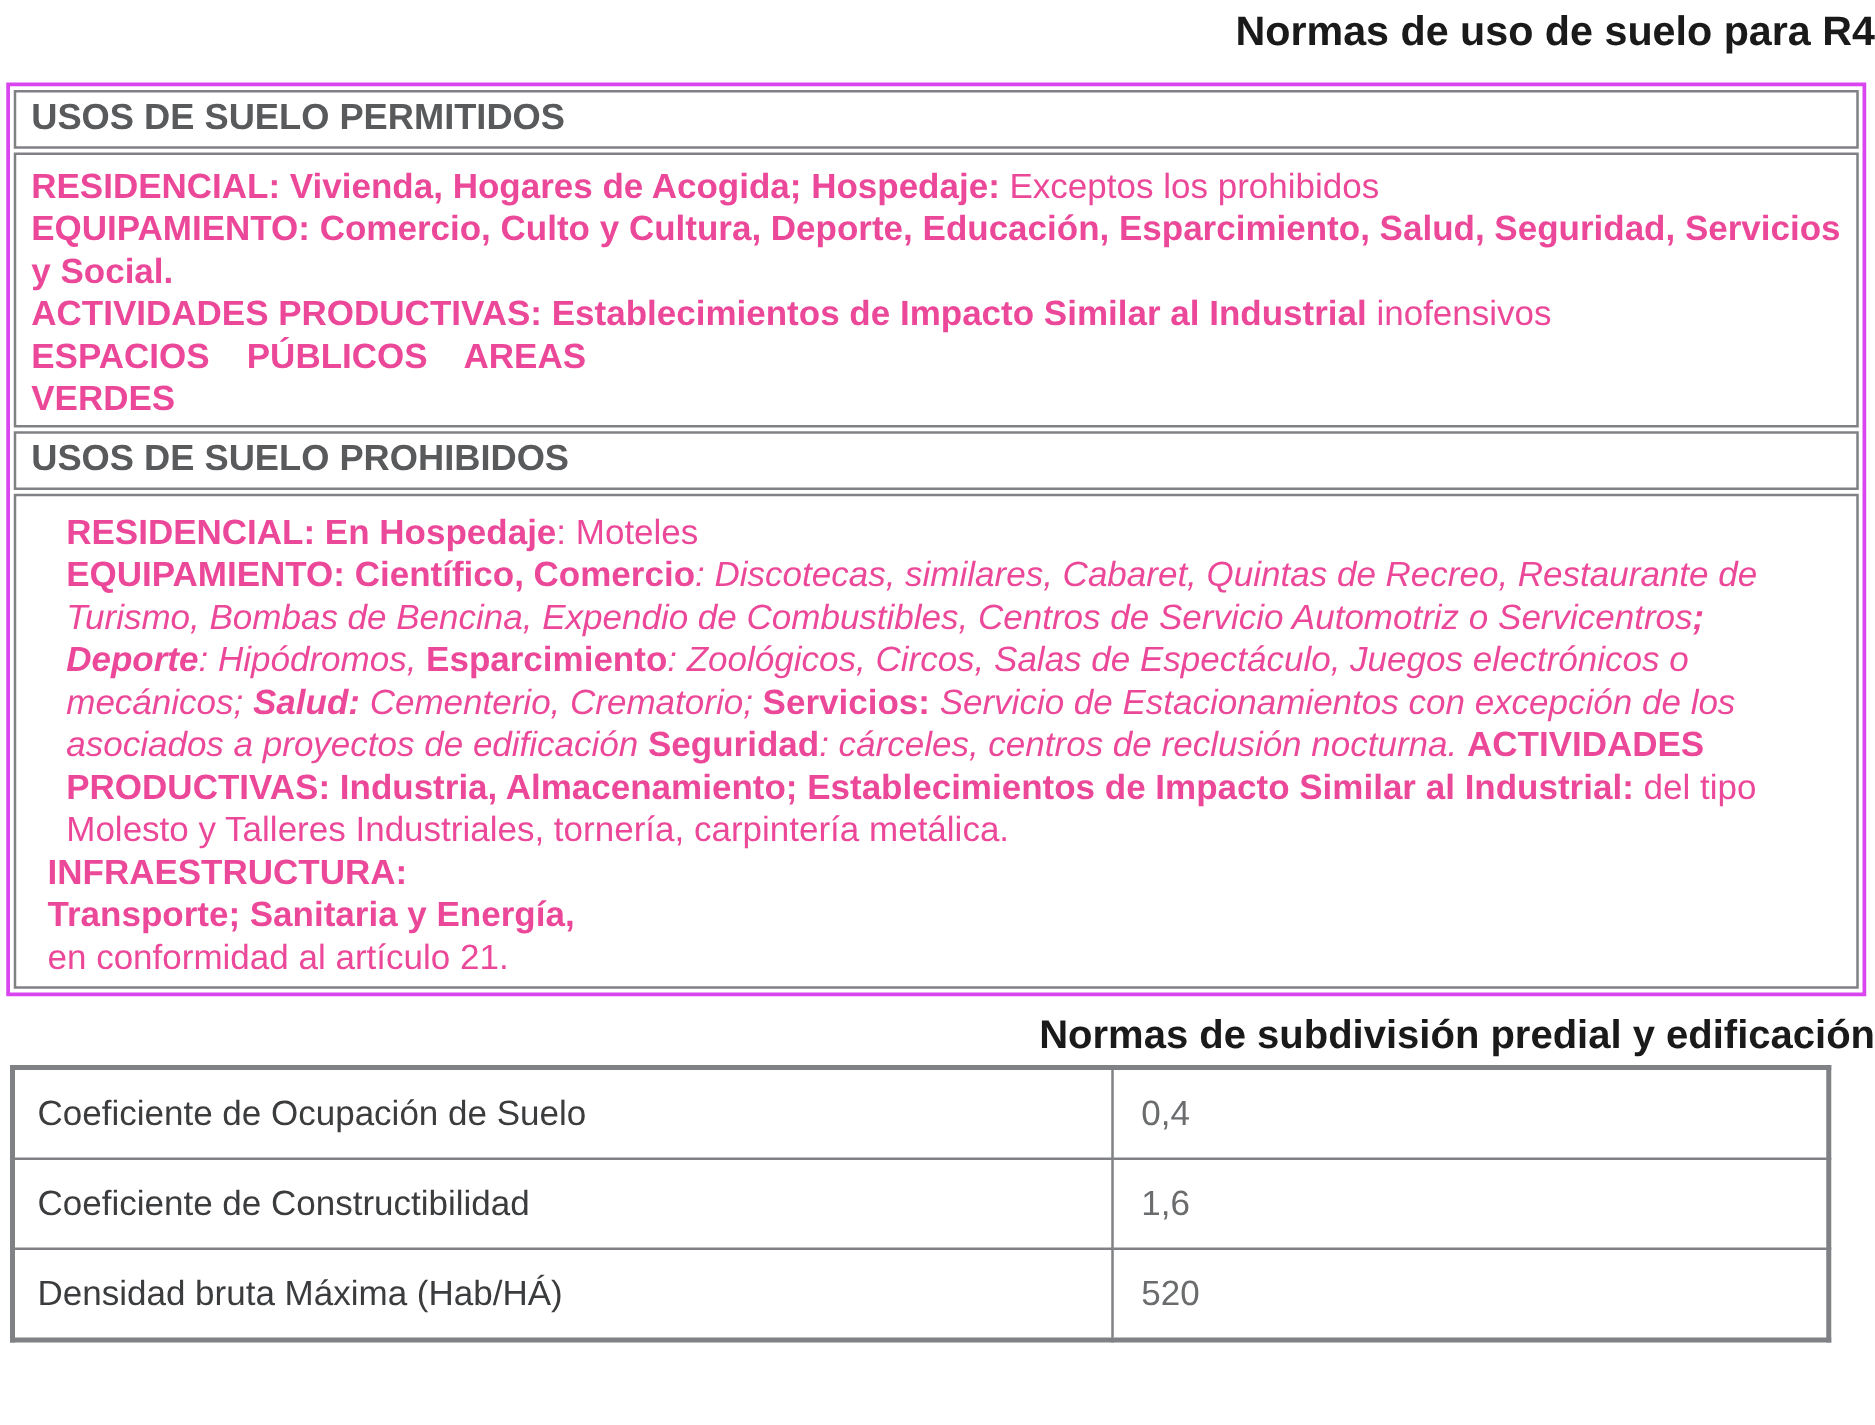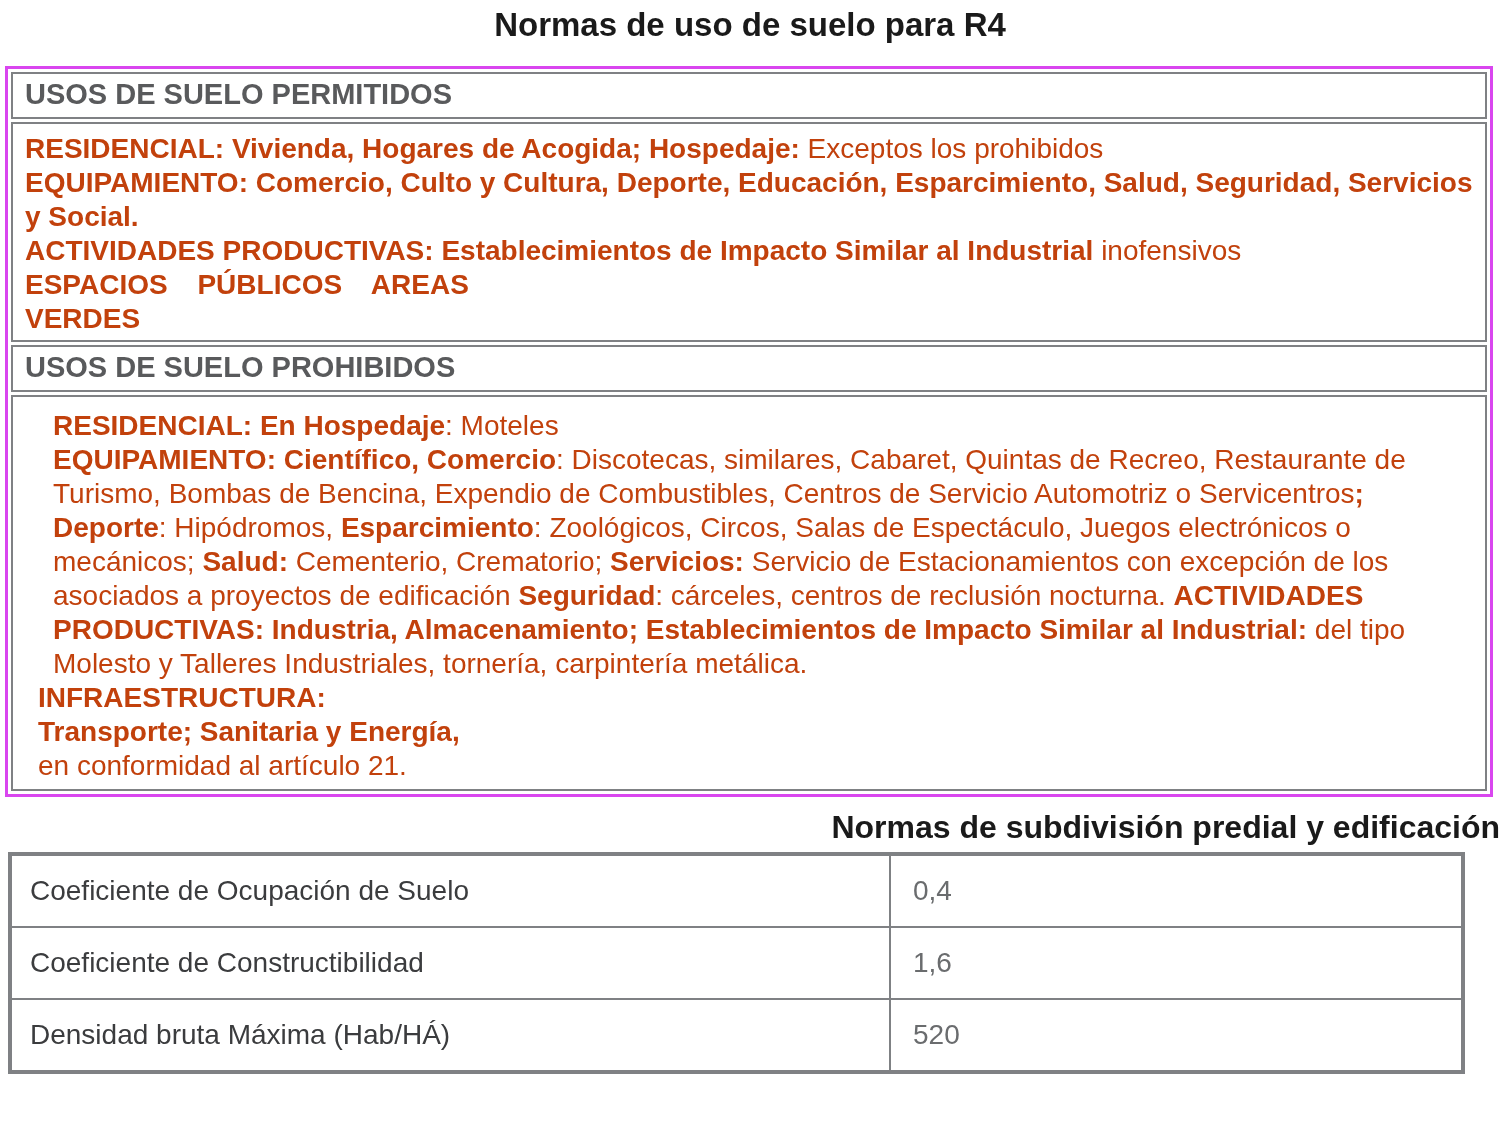--- a/index.html
+++ b/index.html
@@ -7,21 +7,21 @@
     padding: 0;
     background: #ffffff;
     width: 1500px;
     height: 1140px;
     font-family: "Liberation Sans", sans-serif;
     color: #58595b;
     overflow: hidden;
   }
   .page-title {
     margin: 6px 0 22px 0;
-    text-align: center;
+    text-align: right;
     font-size: 33px;
     font-weight: bold;
     color: #1a1a1a;
     font-family: "Liberation Sans", sans-serif;
   }
   .sub-title {
     margin: 12px 0 6px 0;
     text-align: right;
     font-size: 32px;
     font-weight: bold;
@@ -42,34 +42,34 @@
   }
   td.lu-head {
     font-size: 29px;
     font-weight: bold;
     color: #595a5c;
     padding: 4px 10px 6px 12px;
     line-height: 33px;
   }
   td.lu-body {
     font-size: 28px;
-    color: #c2410c;
+    color: #ec4899;
     padding: 8px 10px 4px 12px;
     line-height: 34px;
   }
   td.lu-body.prohibited {
     padding-top: 12px;
     padding-bottom: 6px;
     padding-left: 25px;
   }
   .rich { white-space: pre-wrap; }
   .indent-para { margin-left: 15px; }
   .wide-words { word-spacing: 22px; }
   .b { font-weight: bold; }
-  .i { }
+  .i { font-style: italic; }
   
   table.sub {
     margin-left: 8px;
     width: 1457px;
     border: 4px solid #7f8184;
     border-collapse: collapse;
     table-layout: fixed;
   }
   table.sub td {
     border: 2px solid #7f8184;

